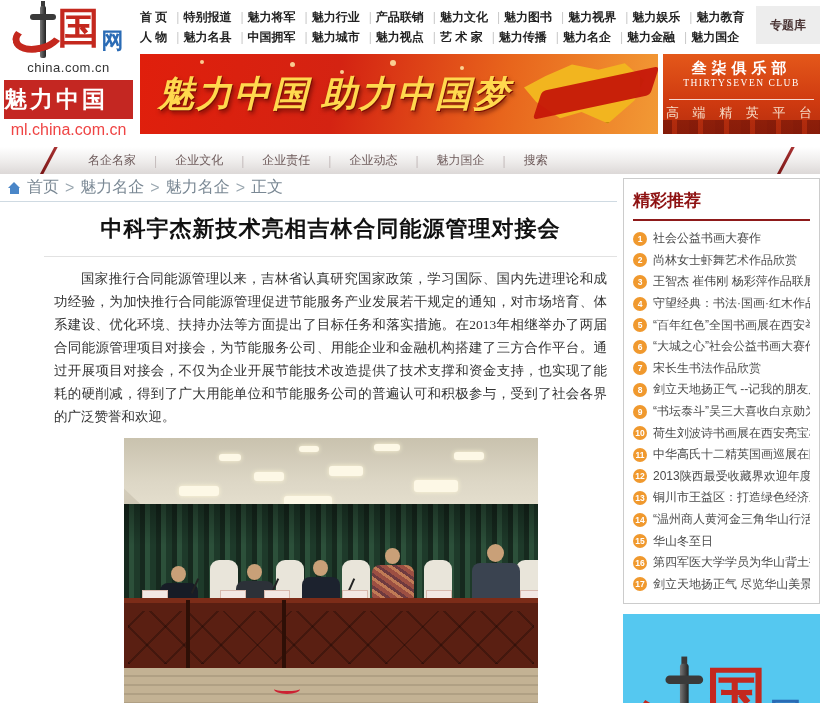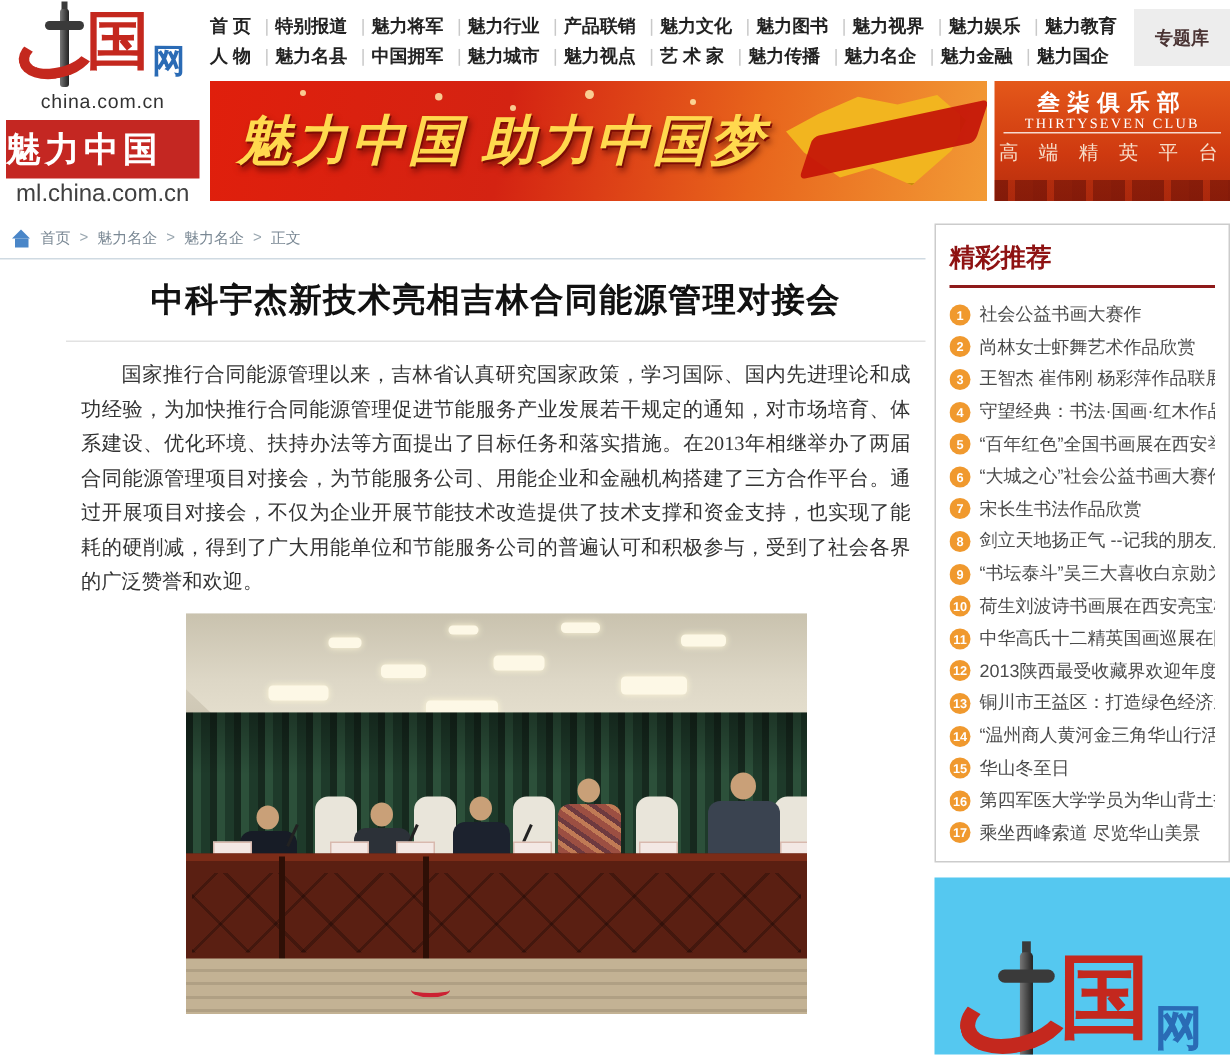--- a/index.html
+++ b/index.html
@@ -21,21 +21,21 @@
   .sword-pommel{position:absolute; left:31px; top:-1px; width:4px; height:6px; background:#3a3a3a;}
   .red-swash{position:absolute; left:2px; top:18px; width:52px; height:32px;
     border:7px solid transparent; border-bottom-color:var(--brand_red); border-left-color:var(--brand_red);
     border-radius:50%; transform:rotate(-14deg);}
   .guo-char{position:absolute; left:48px; top:0; font-size:42px; line-height:52px; font-weight:bold;
     color:var(--brand_red); font-family:"Liberation Serif","DejaVu Serif",serif;}
   .wang-char{position:absolute; left:92px; top:24px; font-size:22px; font-weight:bold; color:#2a6bb5;}
   .logo-domain{text-align:center; font-size:13px; color:#333; letter-spacing:.5px;}
   .ml-box{margin:5px 4px 0; background:#c42722; color:#fff; text-align:left;
     font-size:23px; font-weight:bold; letter-spacing:3px; padding:4px 0;}
-  .ml-domain{text-align:center; font-size:16px; color:#404040; margin-top:2px;}
+  .ml-domain{text-align:center; font-size:16px; color:#ef4444; margin-top:2px;}
 
   .main-nav{margin-left:140px; margin-right:88px; padding-top:7px;}
   .nav-row{display:flex; list-style:none; height:20px; align-items:center;}
   .nav-row li{display:flex; align-items:center; font-size:12px; font-weight:bold; color:#222; white-space:nowrap; cursor:pointer;}
   .nav-row li::after{content:"|"; color:#c9c9c9; font-weight:normal; margin:0 4px 0 9px;}
   .nav-row li:last-child::after{content:"";}
   .topic-btn{position:absolute; right:0; top:6px; width:64px; height:38px; background:#ededed;
     color:#4a3434; font-size:12px; font-weight:bold; display:flex; align-items:center; justify-content:center; cursor:pointer;}
 
   
@@ -49,41 +49,41 @@
   .spark{position:absolute; border-radius:50%; background:#ffe9a8; opacity:.85;}
   .map-china{position:absolute; right:14px; top:8px; width:120px; height:64px; background:#f2b51f;
     clip-path:polygon(18% 22%,40% 4%,62% 12%,84% 2%,100% 28%,92% 60%,70% 96%,48% 78%,30% 88%,10% 62%,0 40%);
     box-shadow:inset -4px -4px 0 #c98a0e;}
   .map-ribbon{position:absolute; right:2px; top:26px; width:120px; height:26px; background:#c41408;
     transform:rotate(-12deg) skewX(-30deg); opacity:.92; border-radius:4px;}
   .banner-ad{position:absolute; left:663px; top:0; width:157px; height:80px; text-align:center; cursor:pointer;
     background:linear-gradient(180deg,#e4581a 0%,#cf3a10 60%,#b62e0e 100%); overflow:hidden;}
   .ad-line1{font-size:15px; font-weight:bold; color:#fff; letter-spacing:5px; margin-top:5px;}
   .ad-line2{font-size:9.5px; color:#fff; letter-spacing:1.5px; border-bottom:1px solid rgba(255,255,255,.8);
-    padding-bottom:0; margin:0 6px; font-family:"Liberation Serif","DejaVu Serif",serif;}
+    padding-bottom:11px; margin:0 6px; font-family:"Liberation Serif","DejaVu Serif",serif;}
   .ad-line3{font-size:13px; color:#f7ddc8; letter-spacing:5px; margin-top:4px;}
   .ad-skyline{position:absolute; bottom:0; left:0; right:0; height:14px;
     background:repeating-linear-gradient(90deg,rgba(90,10,5,.55) 0 9px,rgba(150,30,10,.35) 9px 14px,rgba(90,10,5,.5) 14px 26px);}
 
   
   .channel-nav{position:relative; height:27px; margin-top:2px;
     background:linear-gradient(180deg,#ffffff 0%,#eeeceb 55%,#dcd8d7 100%);
     display:flex; align-items:center; padding-left:88px; overflow:hidden;}
   .channel-nav ul{display:flex; list-style:none;}
   .channel-nav li{display:flex; align-items:center; font-size:12px; color:#6d5a5a; cursor:pointer; white-space:nowrap;}
   .channel-nav li::after{content:"|"; color:#c4bcbc; margin:0 18px;}
   .channel-nav li:last-child::after{content:"";}
   .slash{position:absolute; top:-4px; width:3px; height:40px; background:linear-gradient(180deg,#a33,#701010); transform:rotate(28deg);}
   .slash-l{left:46px;} .slash-r{right:34px;}
 
   
   .content{display:flex; align-items:flex-start;}
   .main-col{width:617px;}
   .breadcrumb{height:28px; display:flex; align-items:center; border-bottom:1px solid #cfdae2;
-    padding-left:8px; font-size:10px; color:#7a8894;}
+    padding-left:8px; font-size:16px; color:#7a8894;}
   .home-icon{position:relative; width:13px; height:11px; margin-right:6px; margin-top:2px;}
   .home-icon::before{content:""; position:absolute; left:0; top:-1px; border-left:6.5px solid transparent;
     border-right:6.5px solid transparent; border-bottom:6px solid #4a86c8;}
   .home-icon::after{content:""; position:absolute; left:2px; top:5px; width:9px; height:6px; background:#4a86c8;}
   .crumbs{display:flex; list-style:none;}
   .crumbs li{display:flex; align-items:center; cursor:pointer;}
   .crumbs li::after{content:">"; margin:0 6px; color:#9aa7b0;}
   .crumbs li:last-child::after{content:"";}
 
   .article{padding-top:12px; font-family:"Liberation Serif","DejaVu Serif",serif;margin-left:44px;}
@@ -238,20 +238,45 @@
       <div class="banner-slogan">魅力中国 助力中国梦</div>
     </div>
     <div class="banner-ad">
       <div class="ad-line1">叁柒俱乐部</div>
       <div class="ad-line2">THIRTYSEVEN CLUB</div>
       <div class="ad-line3">高 端 精 英 平 台</div>
       <div class="ad-skyline"></div>
     </div>
   </div>
 
+  <div class="channel-nav">
+    <div class="slash slash-l"></div>
+    <div class="slash slash-r"></div>
+    <ul>
+
+    <li>
+          <span>名企名家</span>
+        </li>
+        <li>
+          <span>企业文化</span>
+        </li>
+        <li>
+          <span>企业责任</span>
+        </li>
+        <li>
+          <span>企业动态</span>
+        </li>
+        <li>
+          <span>魅力国企</span>
+        </li>
+        <li>
+          <span>搜索</span>
+        </li>
+      </ul>
+  </div>
 
   <div class="content">
 
     <div class="main-col">
       <div class="breadcrumb">
         <span class="home-icon"></span>
         <ul class="crumbs">
 
         <li>
               <span>首页</span>
@@ -415,21 +440,21 @@
               <span>华山冬至日</span>
             </li>
 
             <li>
               <span class="sb-badge">16</span>
               <span>第四军医大学学员为华山背土护林</span>
             </li>
 
             <li>
               <span class="sb-badge">17</span>
-              <span>乘坐西峰索道 尽览华山美景</span>
+              <span>剑立天地扬正气 尽览华山美景</span>
             </li>
           </ul>
       </div>
 
       <div class="sb-ad">
         <div class="cn-logo">
           <div class="sword-pommel"></div>
           <div class="sword-blade"></div>
           <div class="sword-guard"></div>
           <div class="red-swash"></div>

